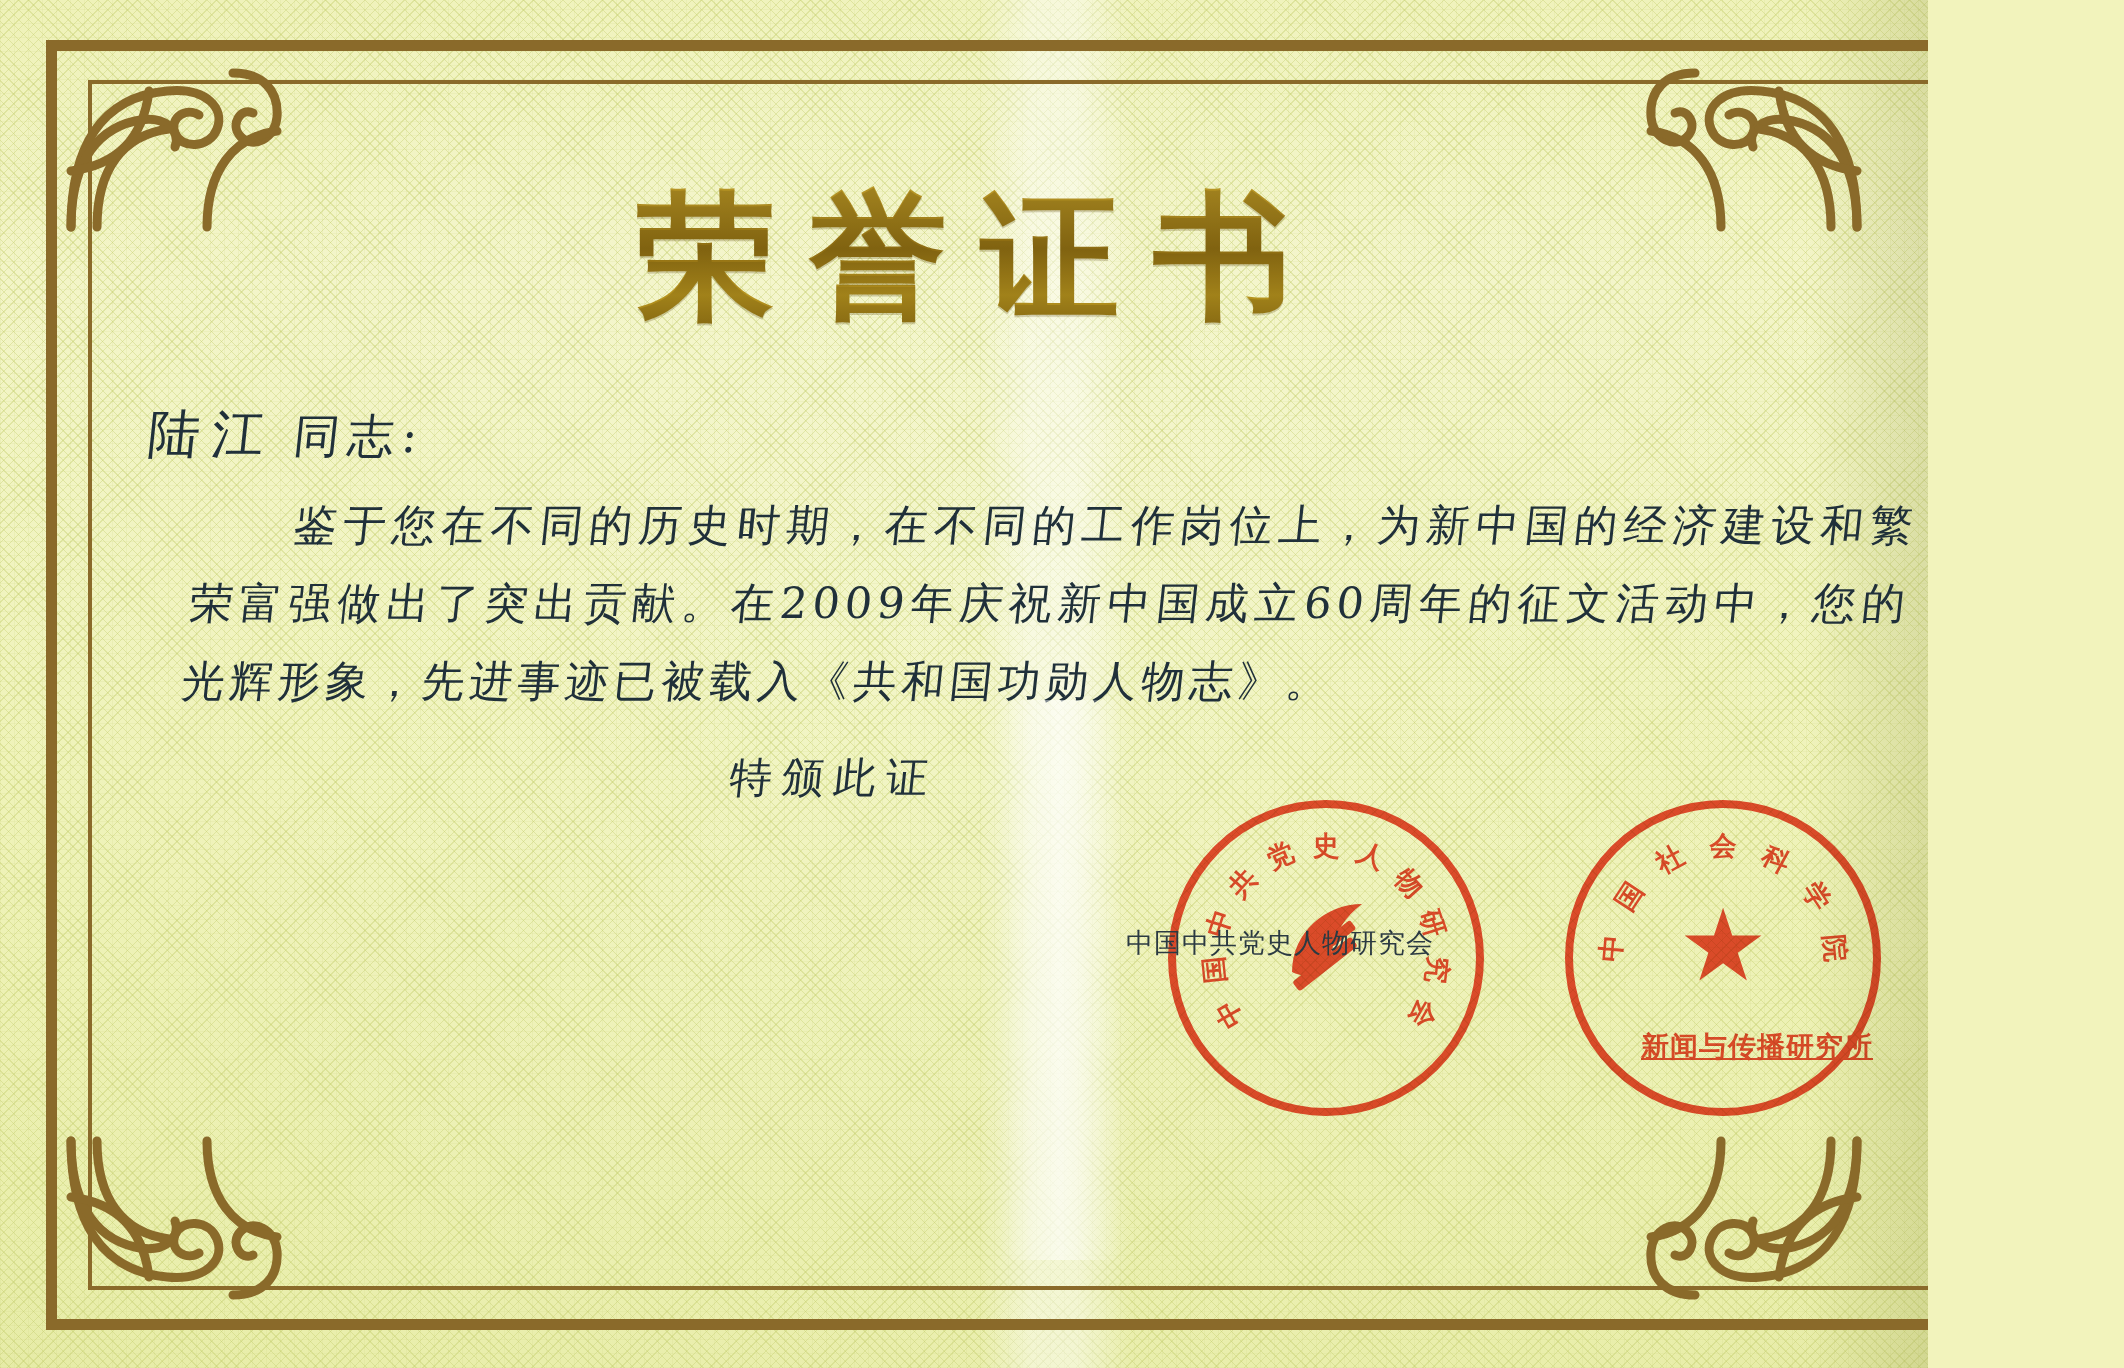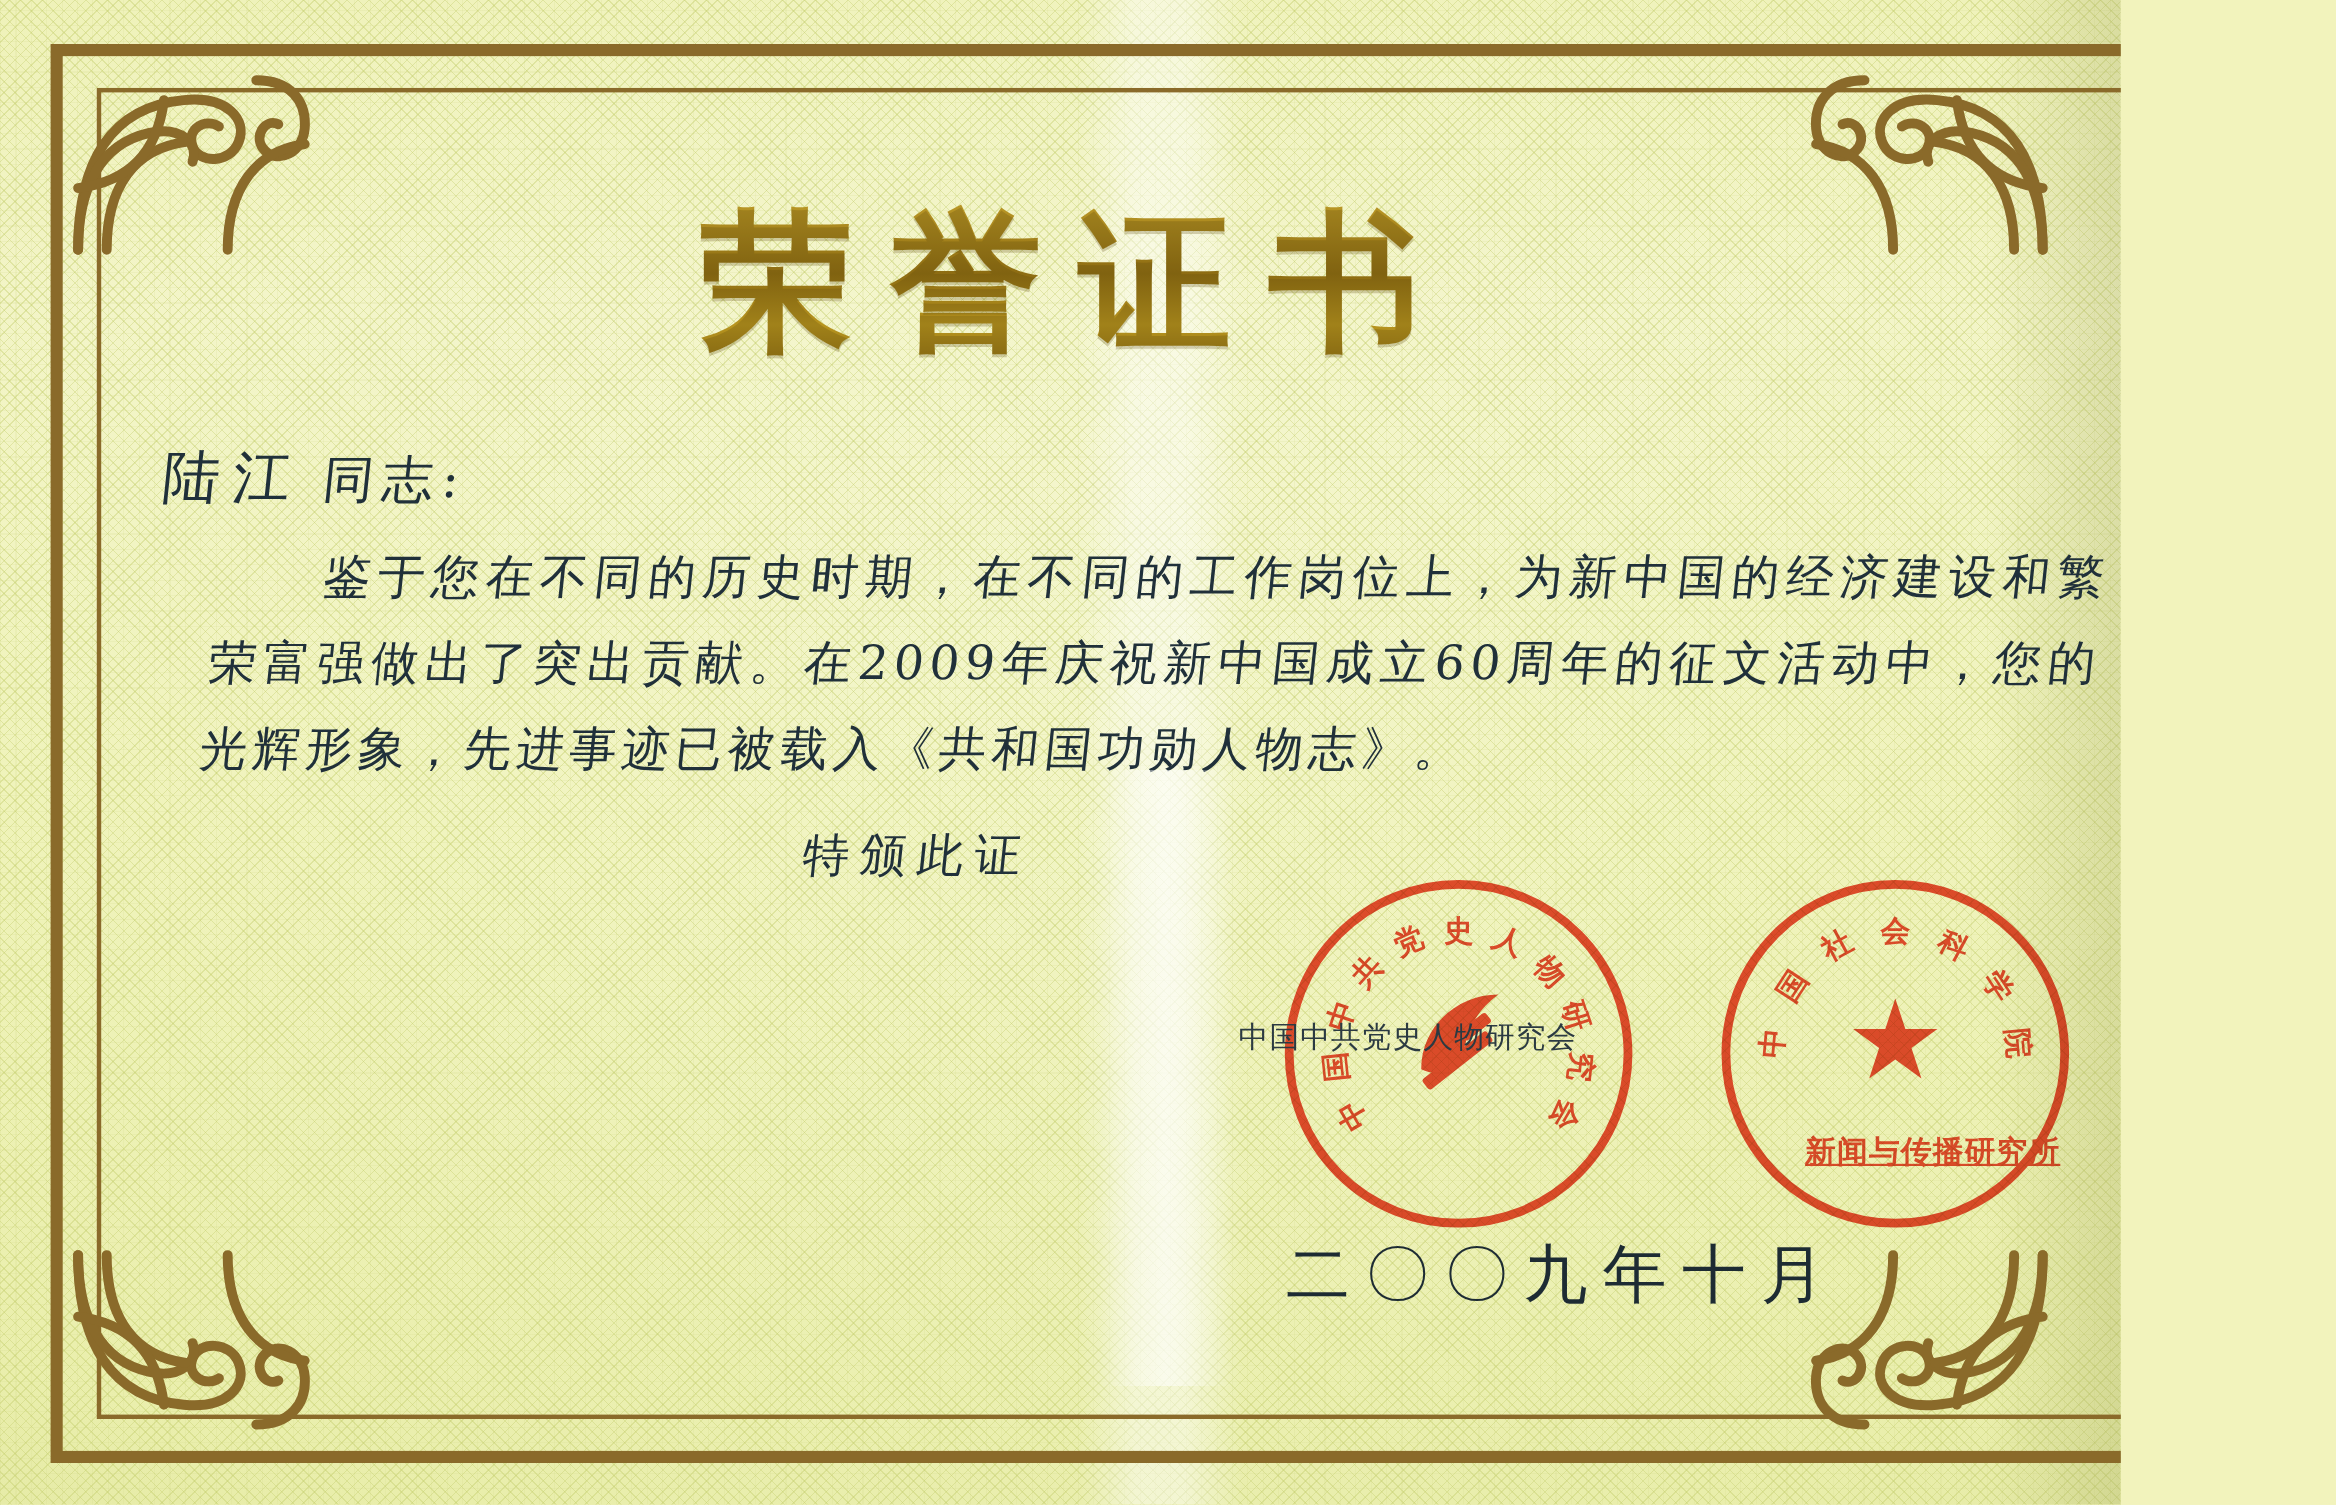--- a/index.html
+++ b/index.html
@@ -336,15 +336,14 @@
         <span style="transform: translate(-53.1552px, -98.5826px) rotate(331.667deg) translate(-50%, -50%);">社</span>
         <span style="transform: translate(-2.05741e-14px, -112px) rotate(360deg) translate(-50%, -50%);">会</span>
         <span style="transform: translate(53.1552px, -98.5826px) rotate(388.333deg) translate(-50%, -50%);">科</span>
         <span style="transform: translate(93.5746px, -61.545px) rotate(416.667deg) translate(-50%, -50%);">学</span>
         <span style="transform: translate(111.574px, -9.76144px) rotate(445deg) translate(-50%, -50%);">院</span>
       </div>
     <div class="star">★</div>
     <div class="bottom-label">新闻与传播研究所</div>
   </div>
 
-  <div id="date">二〇〇九年十月</div>
 
 </div>
 
 </body></html>

